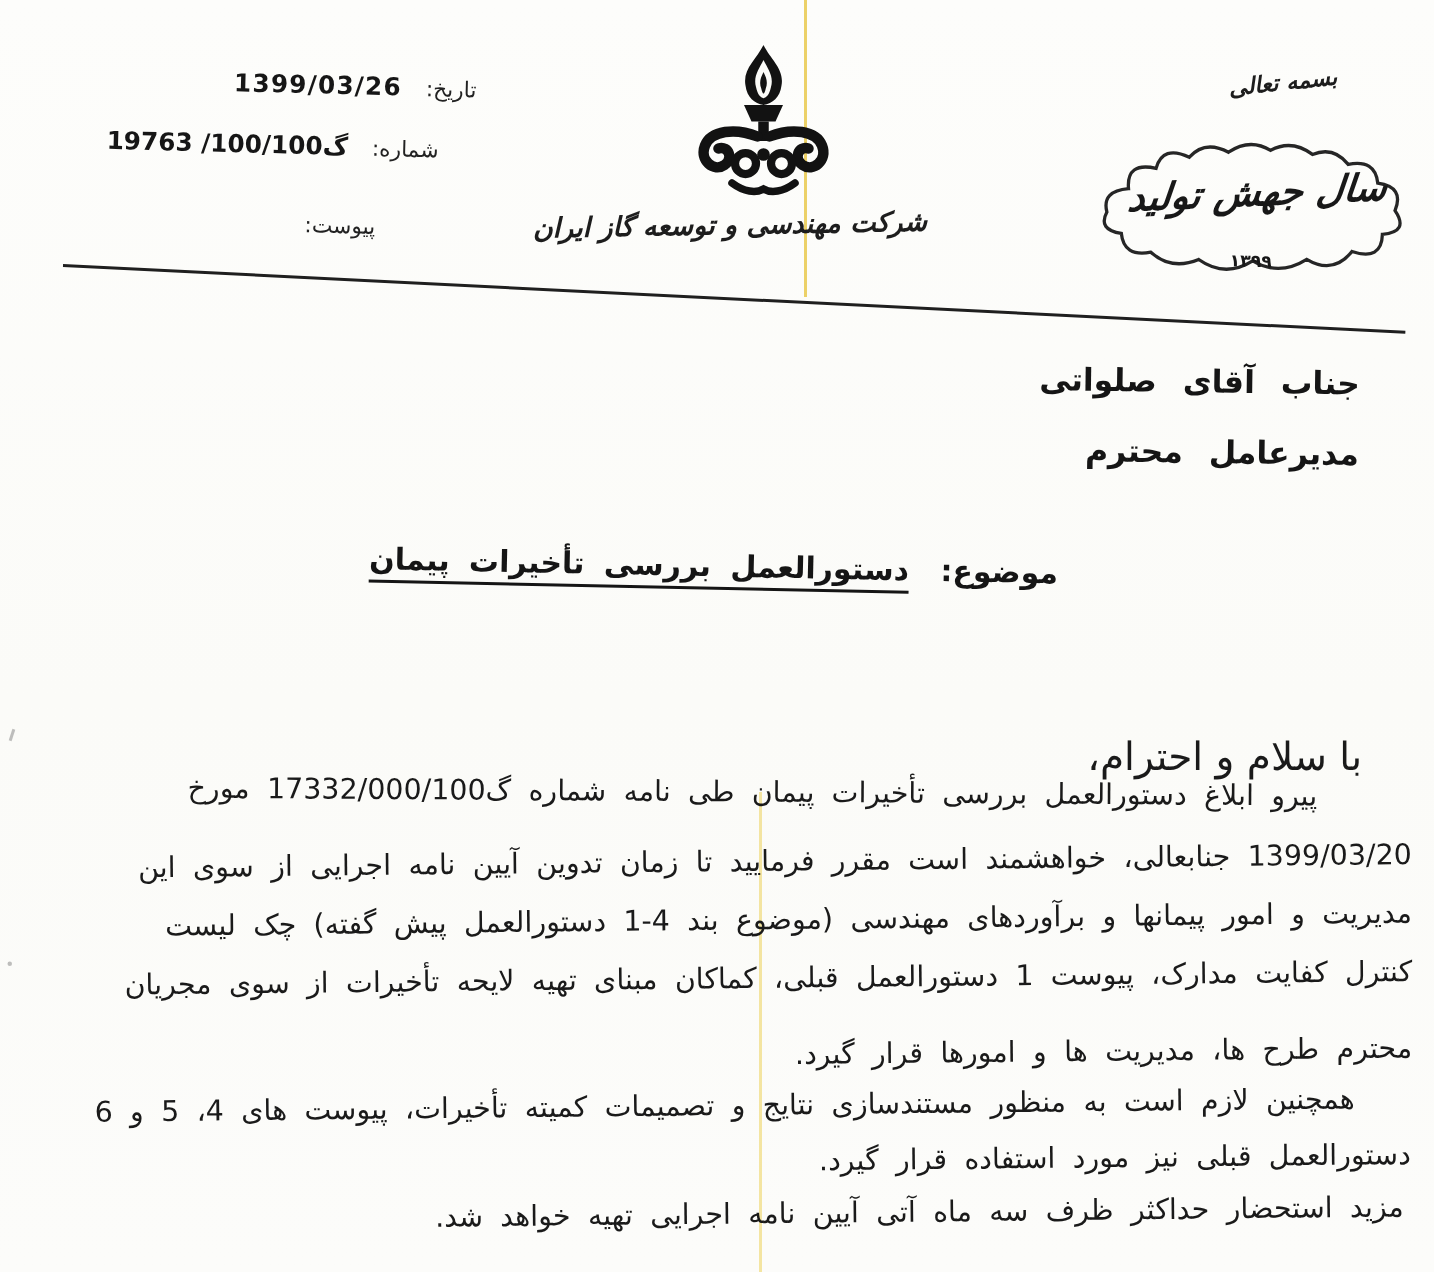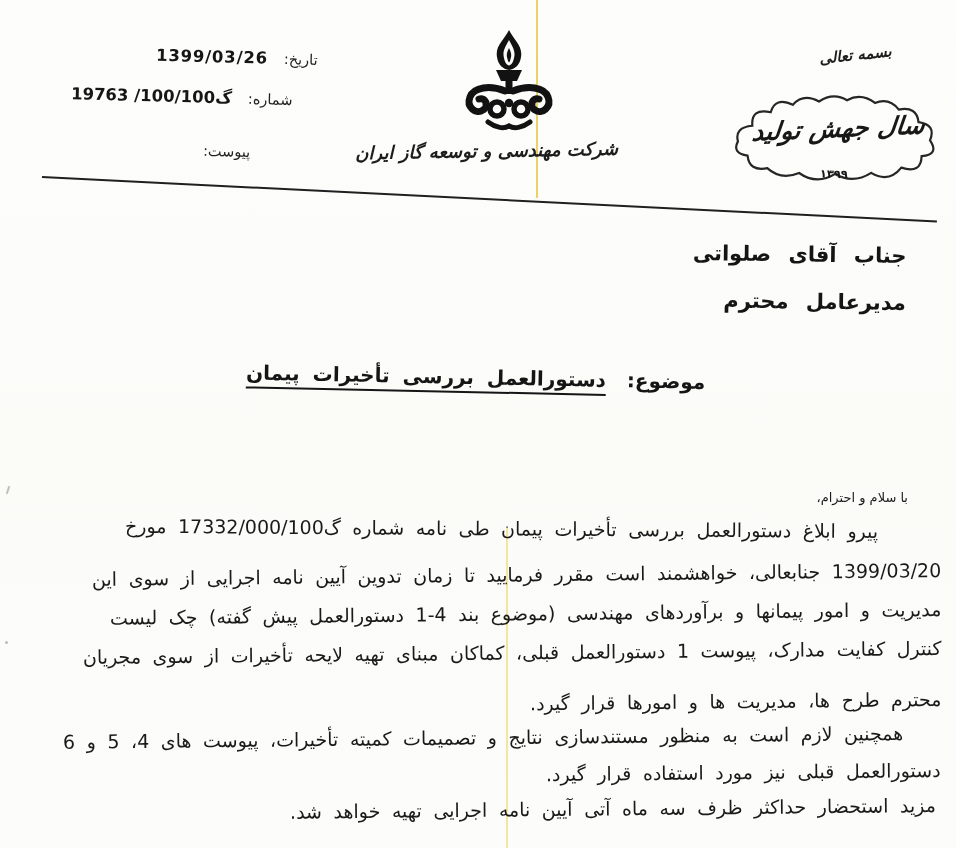--- a/index.html
+++ b/index.html
@@ -37,21 +37,21 @@
   .recipient div + div{margin-top:23px;}
   .subject{direction:rtl;white-space:nowrap;transform:rotate(1.2deg);transform-origin:100% 50%;
     font-size:20px;font-weight:700;word-spacing:6px;color:#151515;}
   .subject .subj-text{text-decoration:underline;text-underline-offset:7px;
     text-decoration-thickness:1.6px;margin-right:8px;}
   
   .bline{position:absolute;direction:rtl;text-align:right;white-space:nowrap;
     font-size:19px;word-spacing:5.5px;line-height:1.25;color:#1a1a1a;
     transform:rotate(-.6deg);transform-origin:100% 50%;}
   .bline.first{transform:rotate(.4deg);}
-  .salutation{position:absolute;direction:rtl;font-size:13px;white-space:nowrap;color:#1a1a1a;}
+  .salutation{position:absolute;direction:rtl;font-size:26px;white-space:nowrap;color:#1a1a1a;}
   
   .art{position:absolute;background:#8b8b8b;opacity:.55;}
 </style>
 </head>
 <body>
 
 <div class="page">
 
   <div class="yline" style="left:536px;top:0;height:198px;"></div>
   <div class="yline dim" style="left:506px;top:528px;height:320px;"></div>

